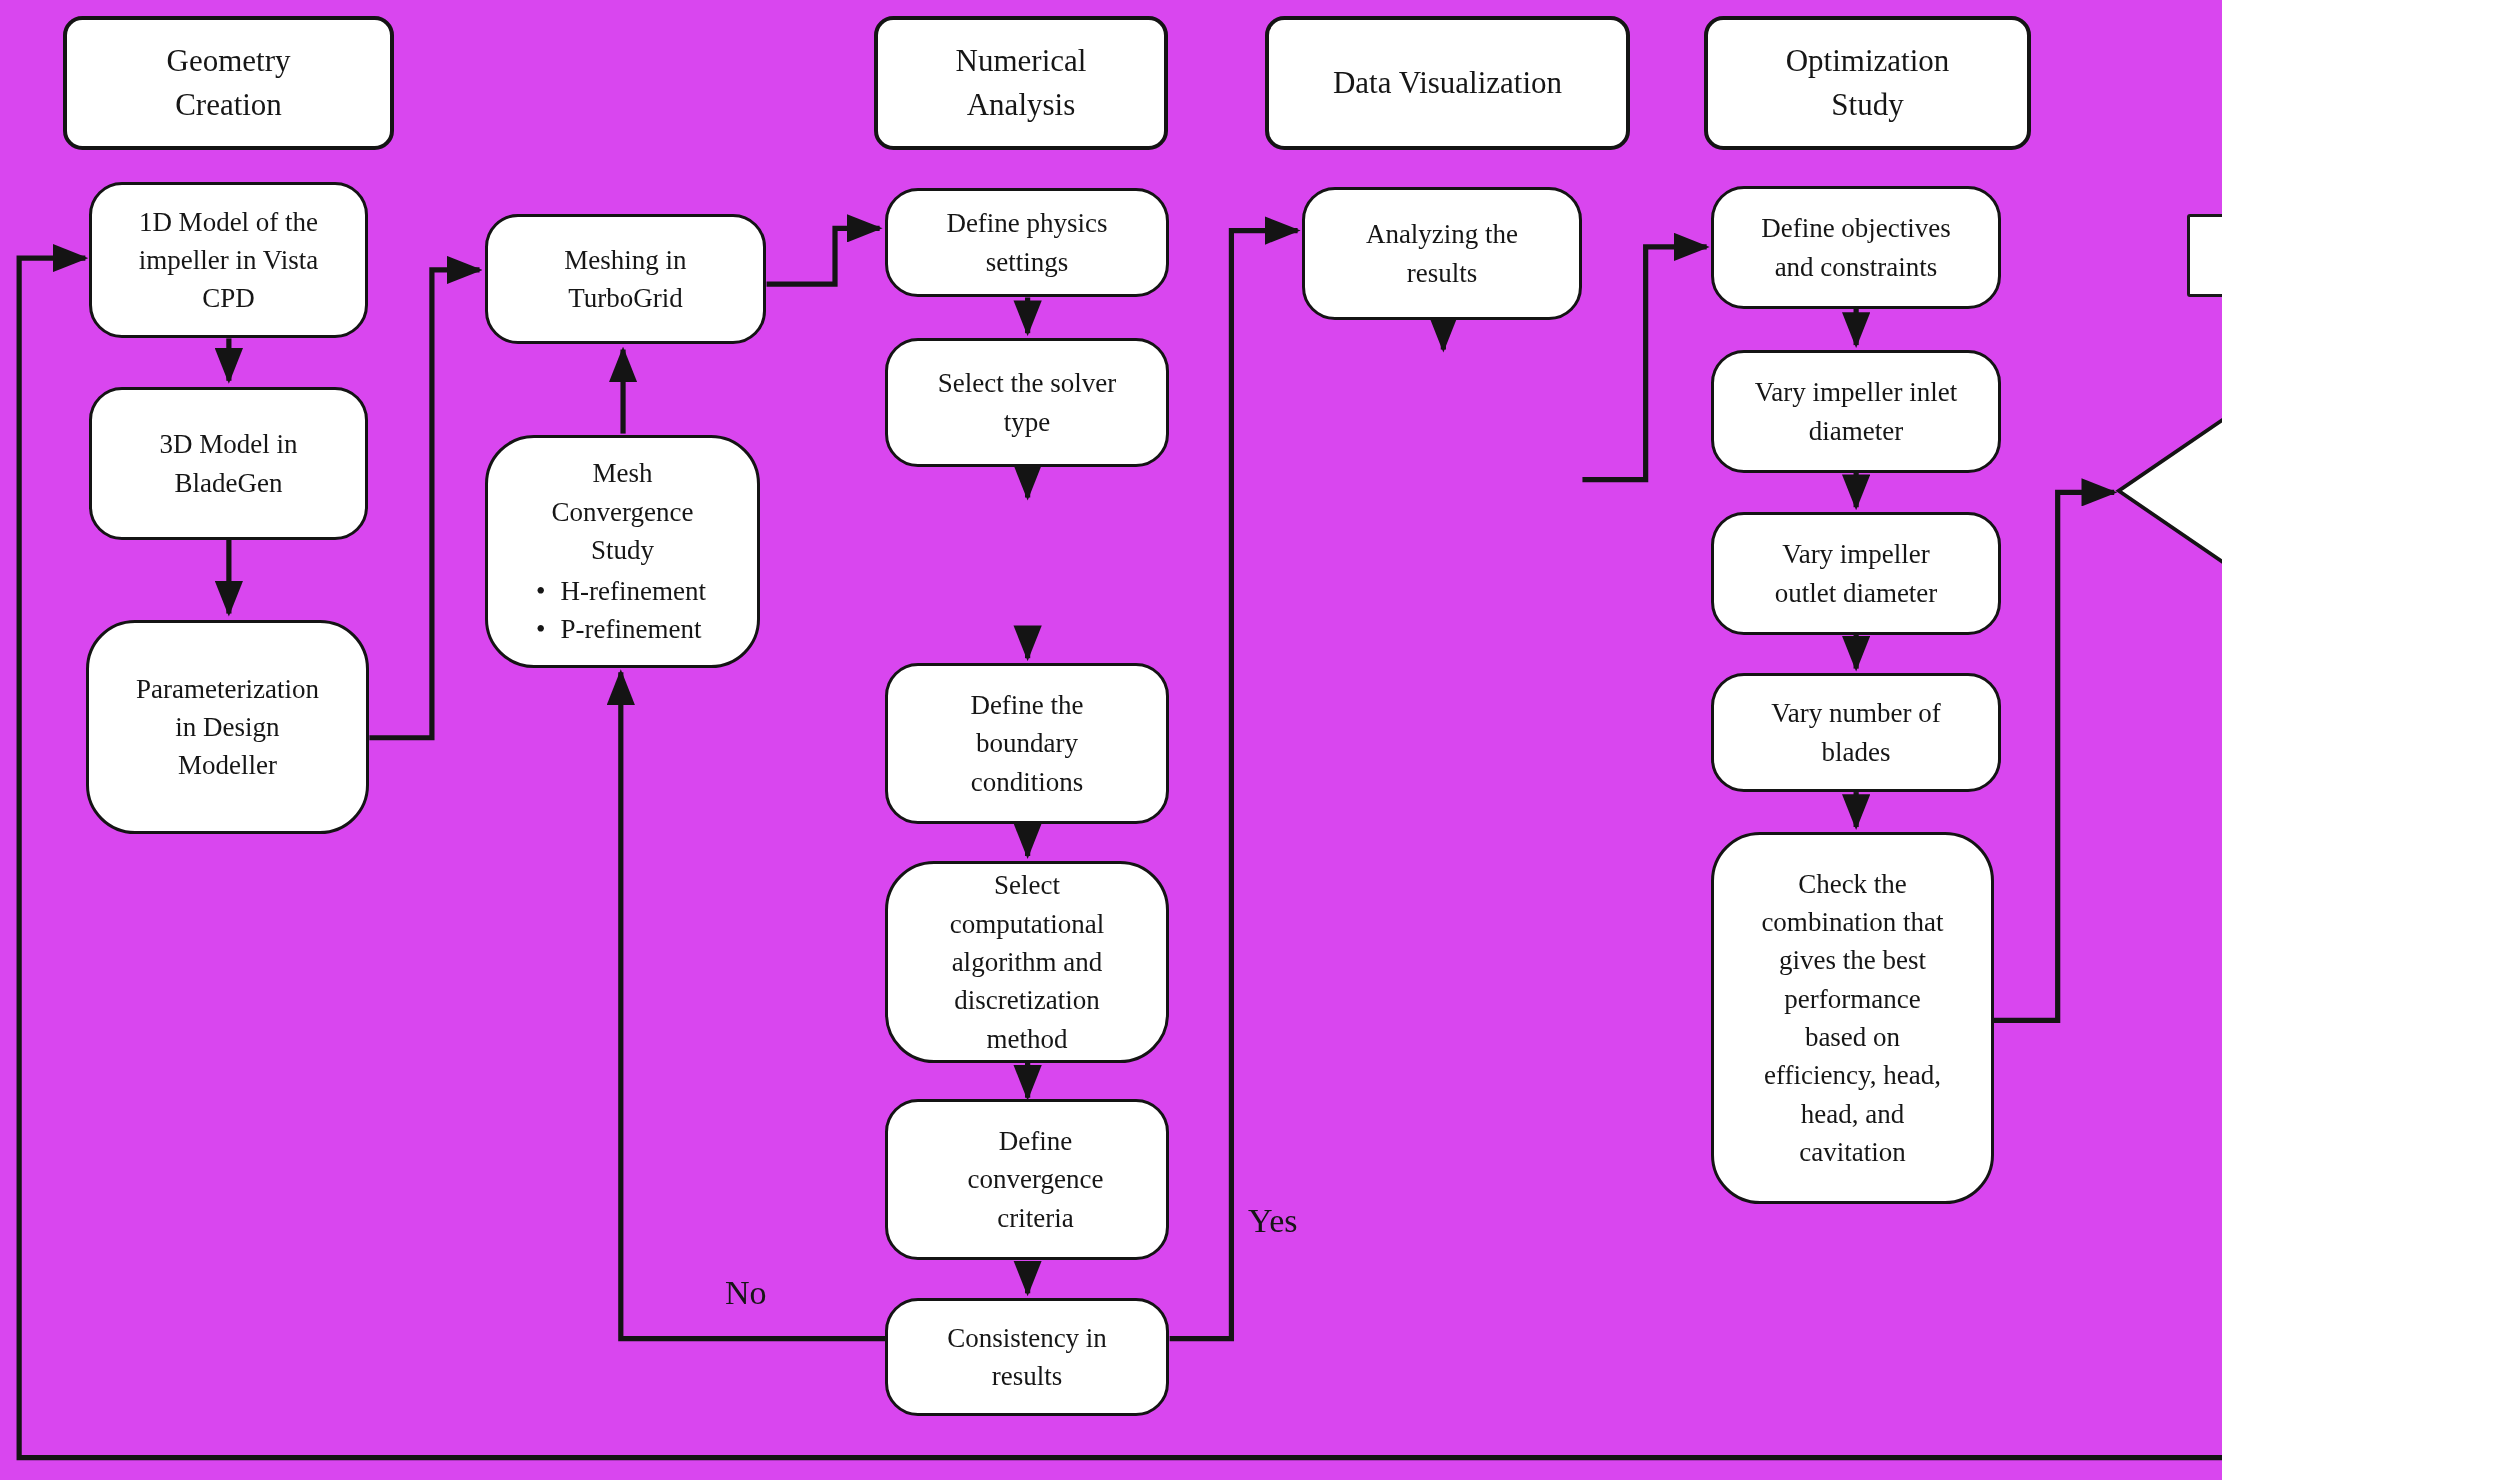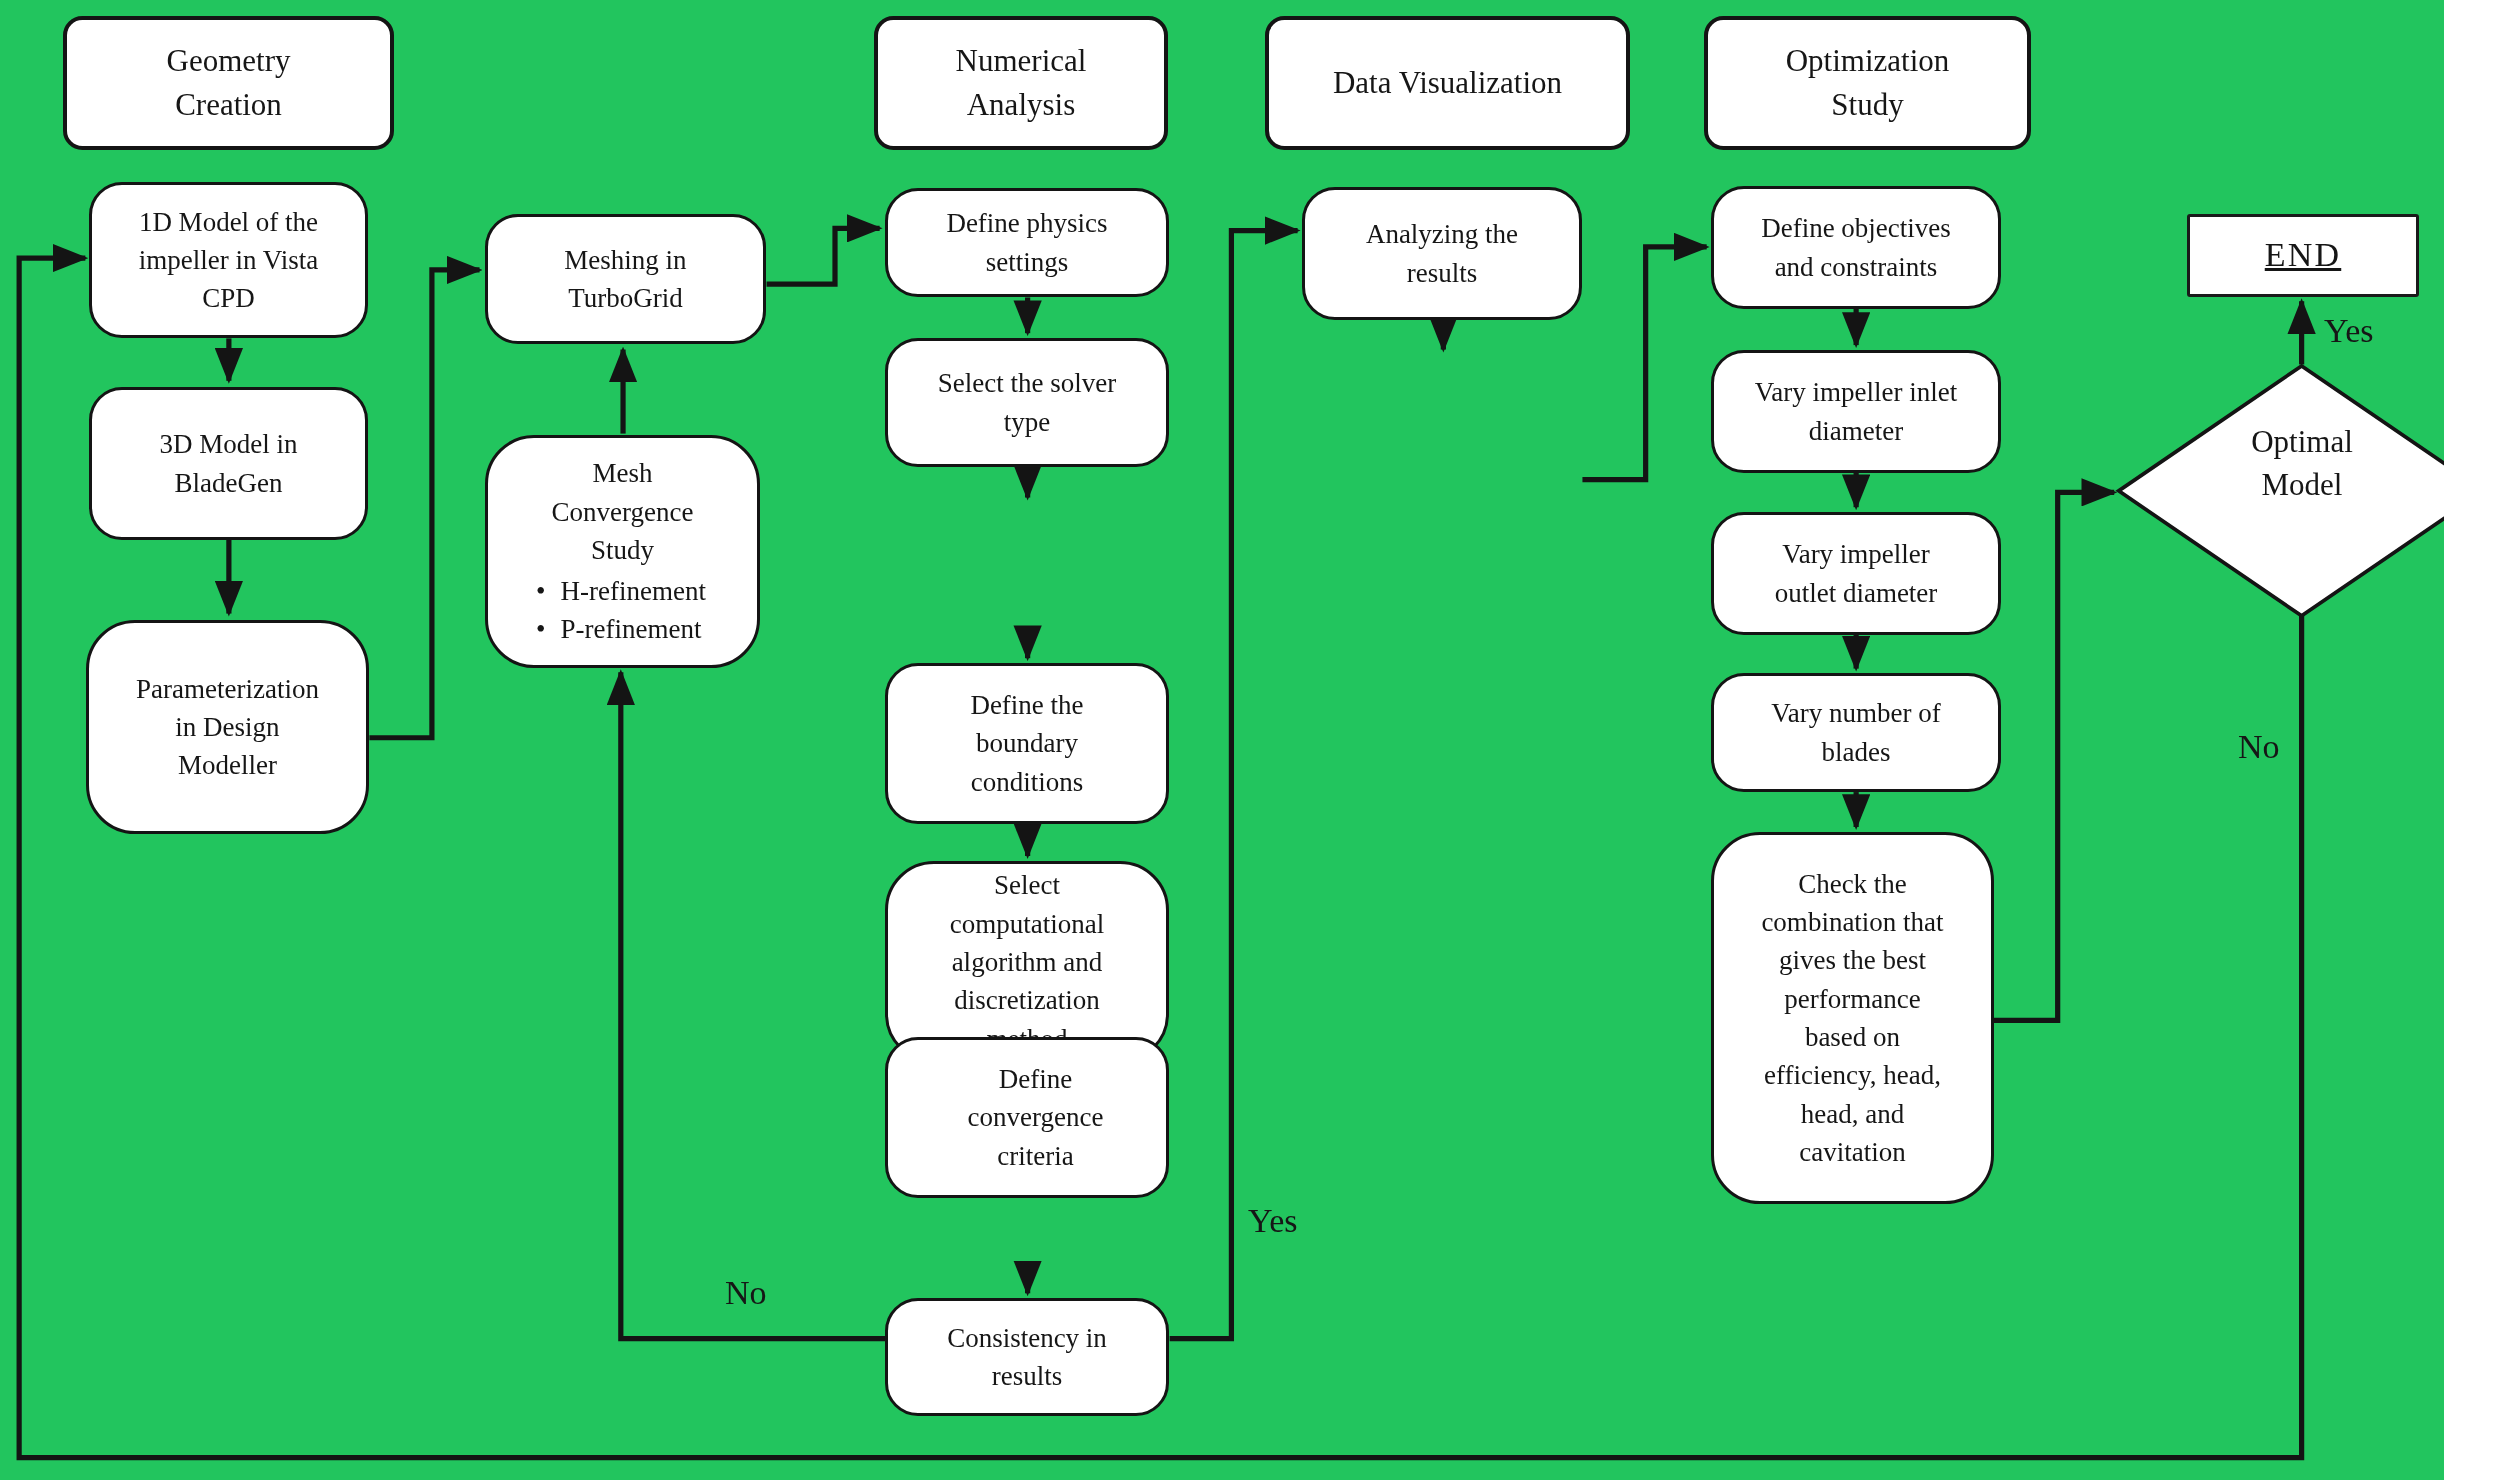--- a/index.html
+++ b/index.html
@@ -1,19 +1,19 @@
 <!DOCTYPE html>
 <html style="font-size:12px"><head>
 <meta charset="utf-8">
 <style>
   html,body{margin:0;padding:0;background:#ffffff;}
   .stage{
     position:relative;
-    width:2444px;height:1480px;
-    background:#22c55e;
+    width:2222px;height:1480px;
+    background:#d946ef;
     font-family:"Liberation Serif","DejaVu Serif",serif;
     color:#161616;
     overflow:hidden;
   }
   svg.wires{position:absolute;left:0;top:0;z-index:0;}
   .node{
     position:absolute;box-sizing:border-box;
     background:#ffffff;border:3.7px solid #141414;border-radius:33px;
     display:flex;flex-direction:column;align-items:center;justify-content:center;
     text-align:center;font-size:27px;line-height:1.42;z-index:1;
@@ -121,21 +121,21 @@
 boundary
 conditions</span>
     </div>
     <div class="node process-xl" style="left: 885px; top: 861px; width: 284px; height: 202px;">
       <span>Select
 computational
 algorithm and
 discretization
 method</span>
     </div>
-    <div class="node process" style="left: 885px; top: 1037px; width: 284px; height: 161px; padding-left: 35px;">
+    <div class="node process" style="left: 885px; top: 1099px; width: 284px; height: 161px; padding-left: 35px;">
       <span>Define
 convergence
 criteria</span>
     </div>
     <div class="node process" style="left: 885px; top: 1298px; width: 284px; height: 118px;">
       <span>Consistency in
 results</span>
     </div>
     <div class="node process" style="left: 1302px; top: 187px; width: 280px; height: 133px;">
       <span>Analyzing the

